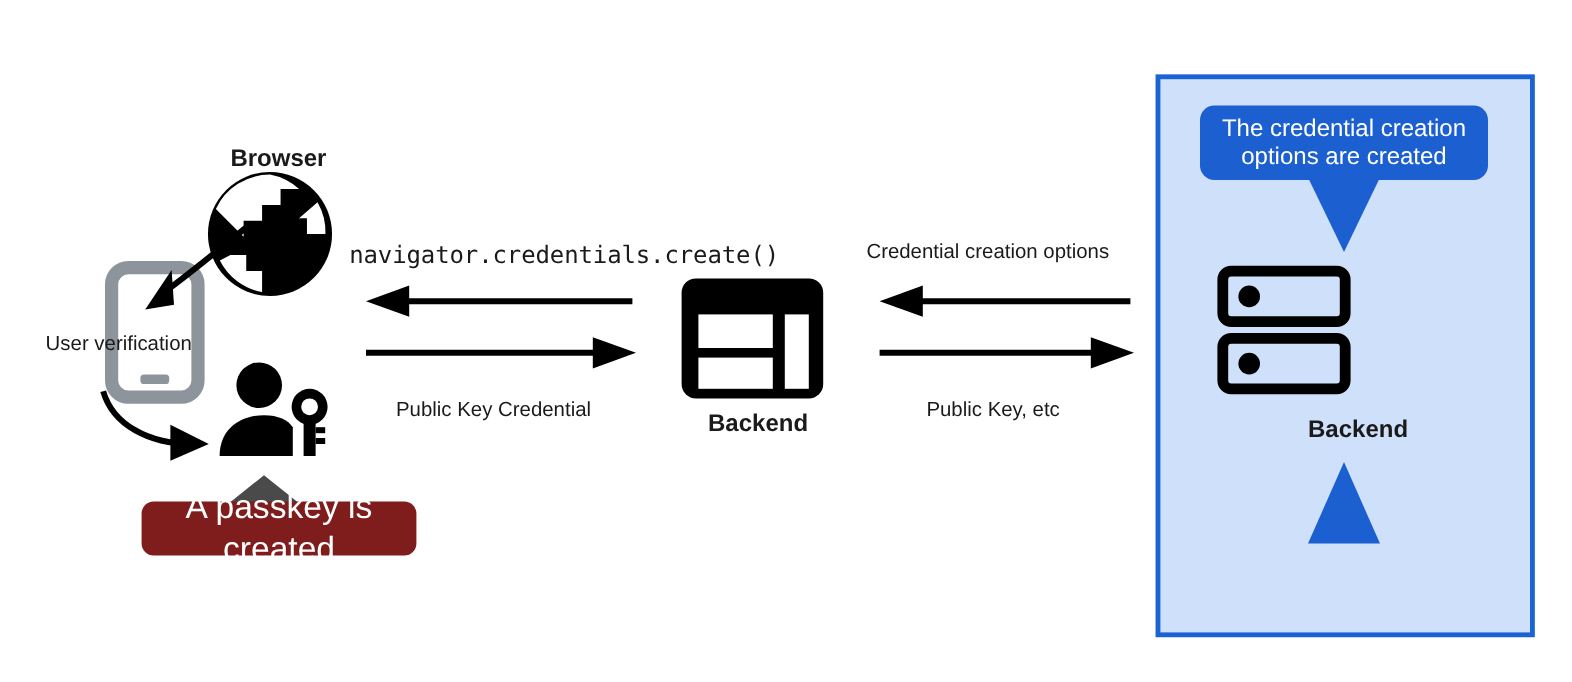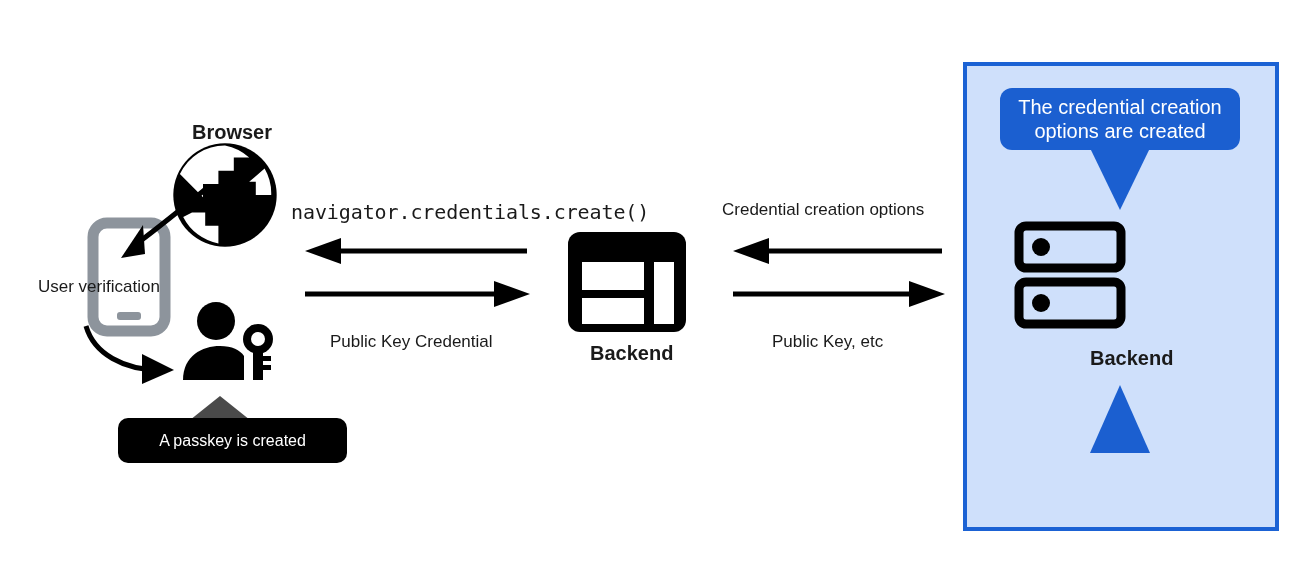--- a/index.html
+++ b/index.html
@@ -55,21 +55,21 @@
     align-items: center;
     justify-content: center;
     text-align: center;
     color: #ffffff;
     font-size: 20px;
     line-height: 1.22;
     border-radius: 12px;
     padding: 6px 14px;
   }
   .callout-blue { background: #1b5fd0; }
-  .callout-gray { background: #000000; border-radius: 10px; font-size: 16px; text-align: center;}
+  .callout-gray { background: #7f1d1d; border-radius: 10px; font-size: 28px; text-align: center;}
 
   .tail {
     position: absolute;
     width: 0;
     height: 0;
   }
   .tail-down-blue {
     border-left: 30px solid transparent;
     border-right: 30px solid transparent;
     border-top: 62px solid #1b5fd0;

